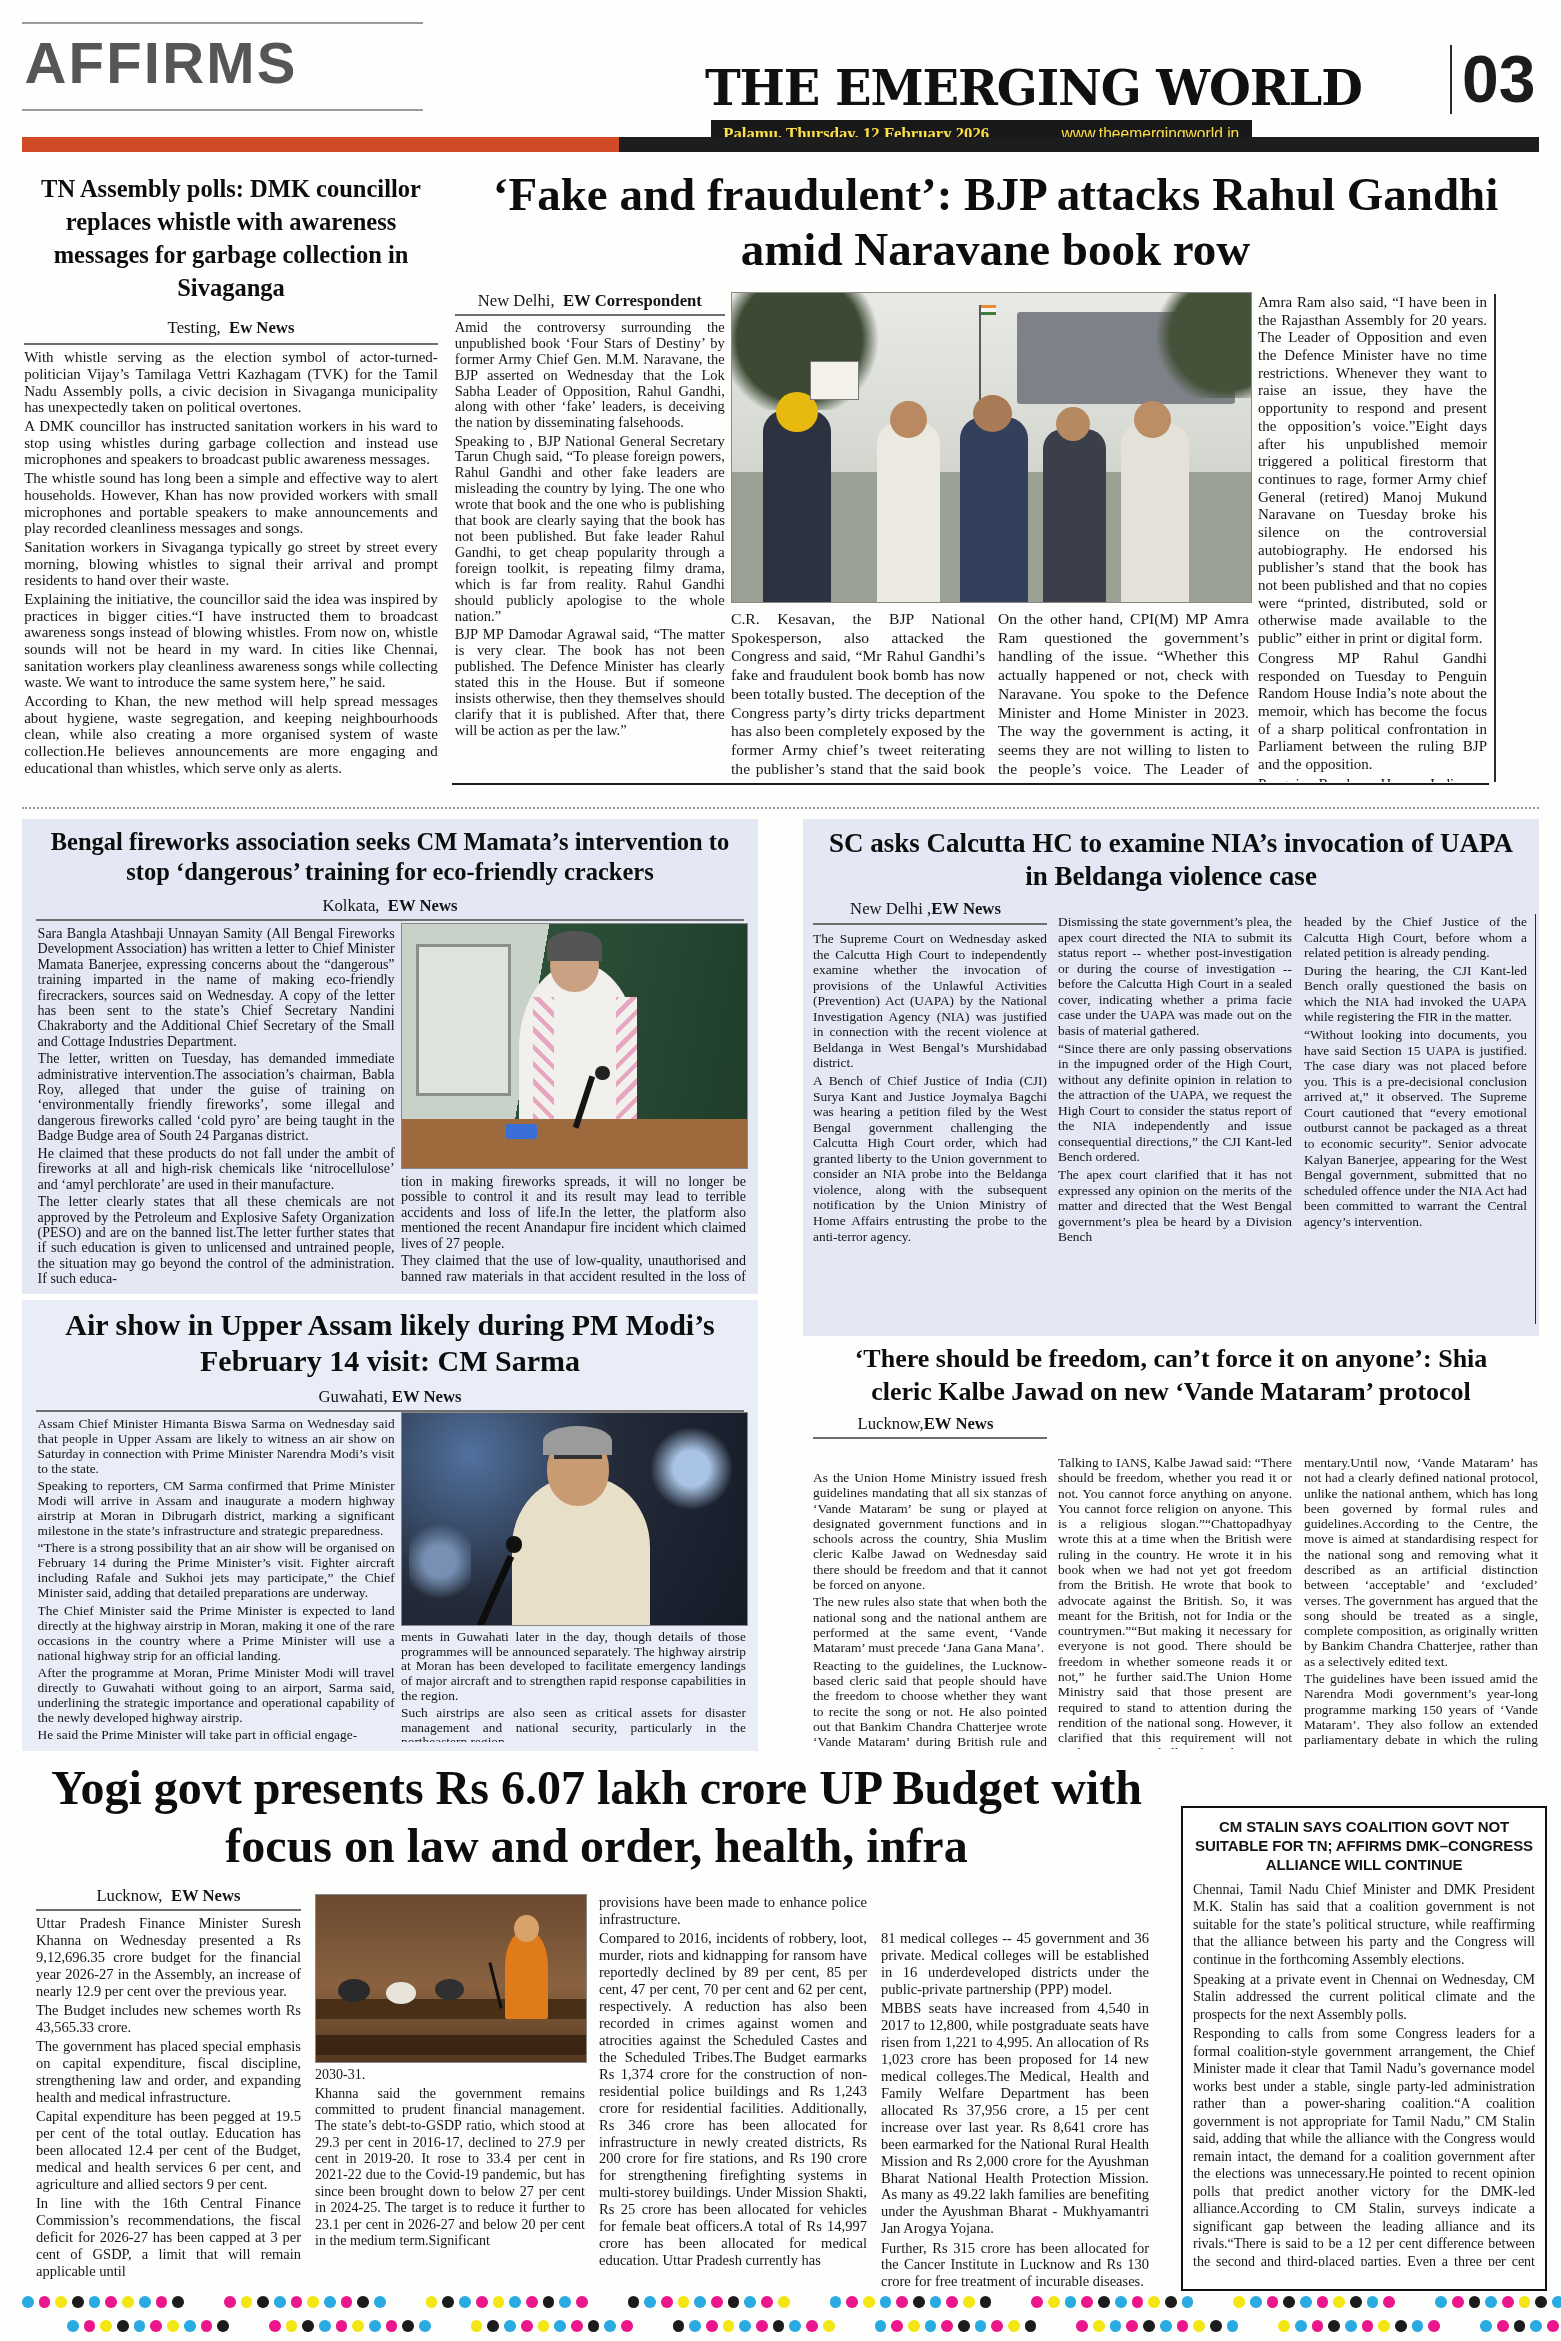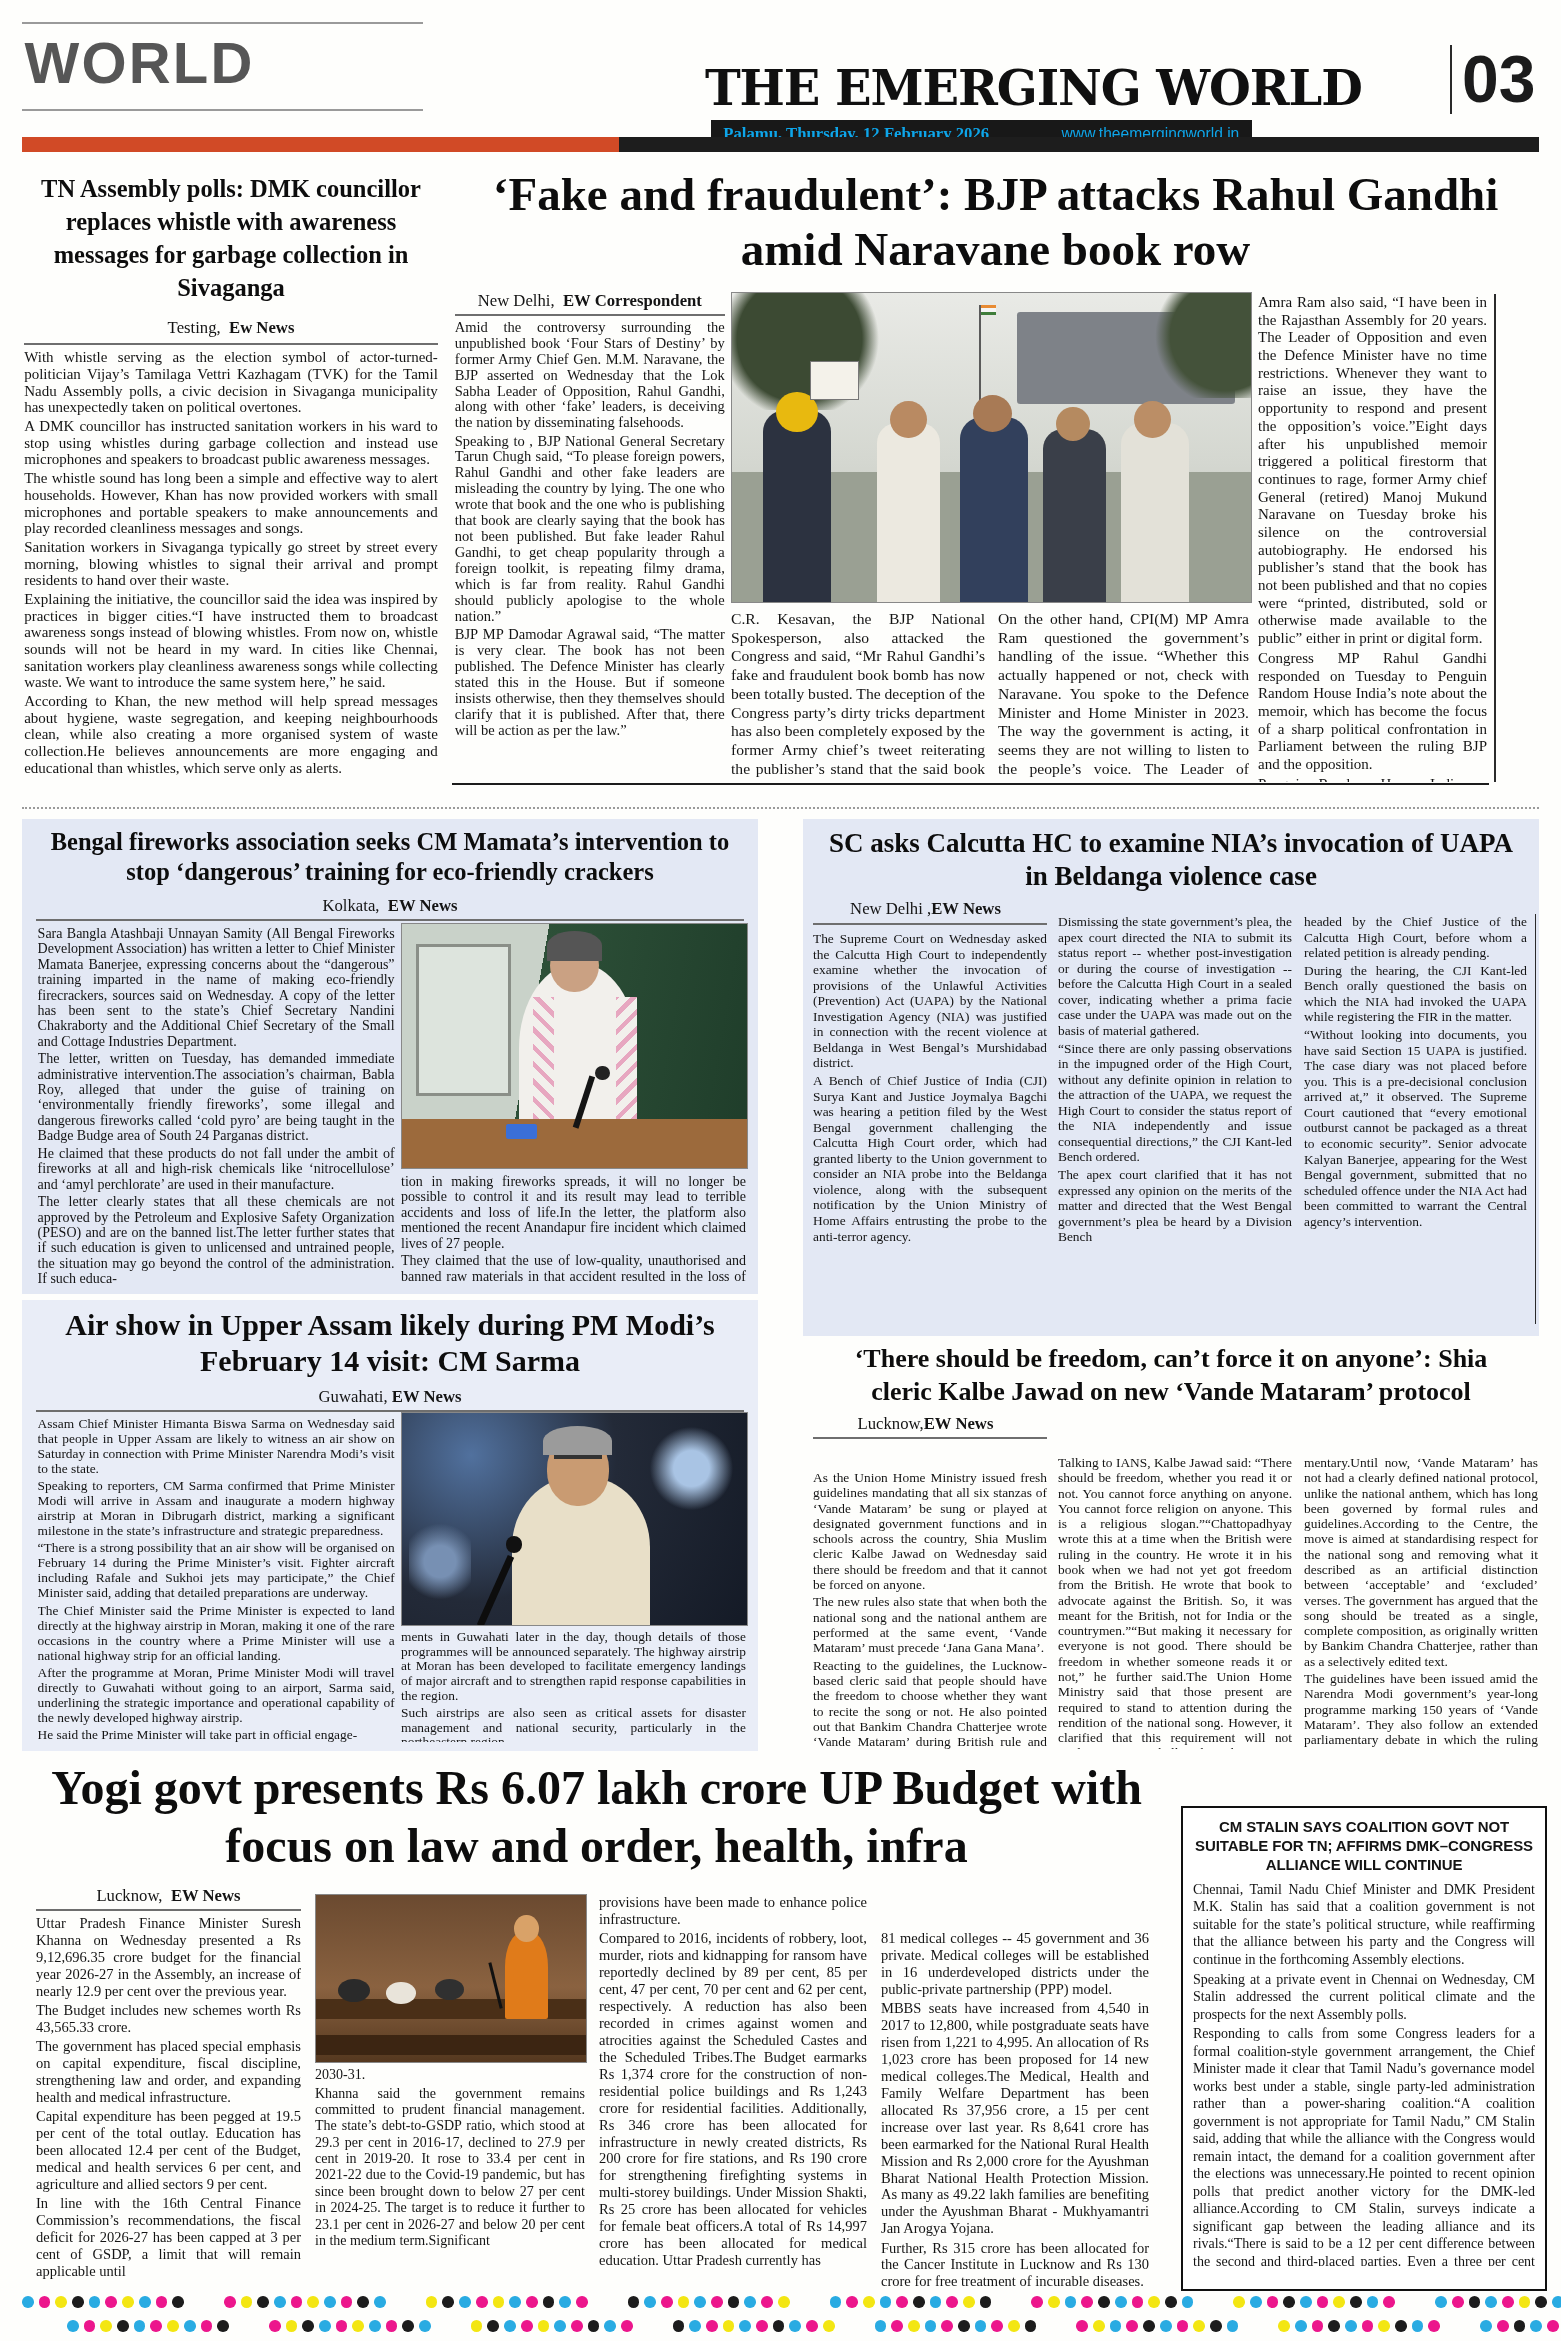--- a/index.html
+++ b/index.html
@@ -2,21 +2,21 @@
 <html style="font-size:9px"><head>
 <meta charset="utf-8">
 <style>
   html,body{margin:0;padding:0;background:#e9e9e9;}
   .page{position:relative;width:1561px;height:2342px;background:#fefefc;font-family:"Liberation Serif",serif;color:#141414;overflow:hidden;margin:0 auto;}
   .abs{position:absolute;}
   
   .nation{font-family:"Liberation Sans",sans-serif;font-weight:bold;font-size:58px;letter-spacing:2.2px;color:#565656;}
   .nation-rule{background:#9a9a9a;height:2.2px;}
   .masthead{font-family:"DejaVu Serif",serif;font-weight:bold;font-size:48px;letter-spacing:-1.1px;color:#101010;text-align:center;white-space:nowrap;}
-  .infobar{background:#181818;color:#0ea5e9;display:flex;justify-content:space-between;align-items:center;padding:0 12.3px;font-size:16.7px;}
+  .infobar{background:#181818;color:#fde047;display:flex;justify-content:space-between;align-items:center;padding:0 12.3px;font-size:16.7px;}
   .infobar .date{font-weight:bold;font-family:"Liberation Serif",serif;}
   .infobar .site{font-family:"Liberation Sans",sans-serif;font-size:15.6px;}
   .pageno{font-family:"Liberation Sans",sans-serif;font-size:66px;font-weight:600;color:#1c1c1c;border-left:2.8px solid #2a2a2a;padding-left:10px;line-height:1.05;}
   .topbar-orange{background:#d14a26;}
   .topbar-black{background:#1d1d1d;}
   
   .hl{font-weight:bold;text-align:center;color:#0d0d0d;}
   .byline{text-align:center;font-size:16.7px;}
   .byline b{font-family:"Liberation Serif",serif;}
   .byrule{background:#6e6e6e;height:2.2px;}
@@ -37,21 +37,21 @@
   .dot-row{position:absolute;display:flex;gap:40px;}
   .dotgrp{display:flex;gap:5px;}
   .dot{width:11.7px;height:11.7px;border-radius:50%;}
 </style>
 </head>
 <body>
 
 <div class="page">
 
   <div class="abs nation-rule" style="left:22px;top:22px;width:401px;"></div>
-  <div class="abs nation" style="left:24.5px;top:29px;">WORLD</div>
+  <div class="abs nation" style="left:24.5px;top:29px;">AFFIRMS</div>
   <div class="abs nation-rule" style="left:22px;top:109px;width:401px;"></div>
 
   <div class="abs masthead" style="left:705px;top:60px;width:546px;">THE EMERGING WORLD</div>
   <div class="abs infobar" style="left:711px;top:120px;width:516px;height:27px;">
     <span class="date">Palamu, Thursday, 12 February 2026</span>
     <span class="site">www.theemergingworld.in</span>
   </div>
   <div class="abs pageno" style="left:1450px;top:45px;">03</div>
 
   <div class="abs topbar-orange" style="left:22px;top:137px;width:597px;height:14.5px;"></div>

